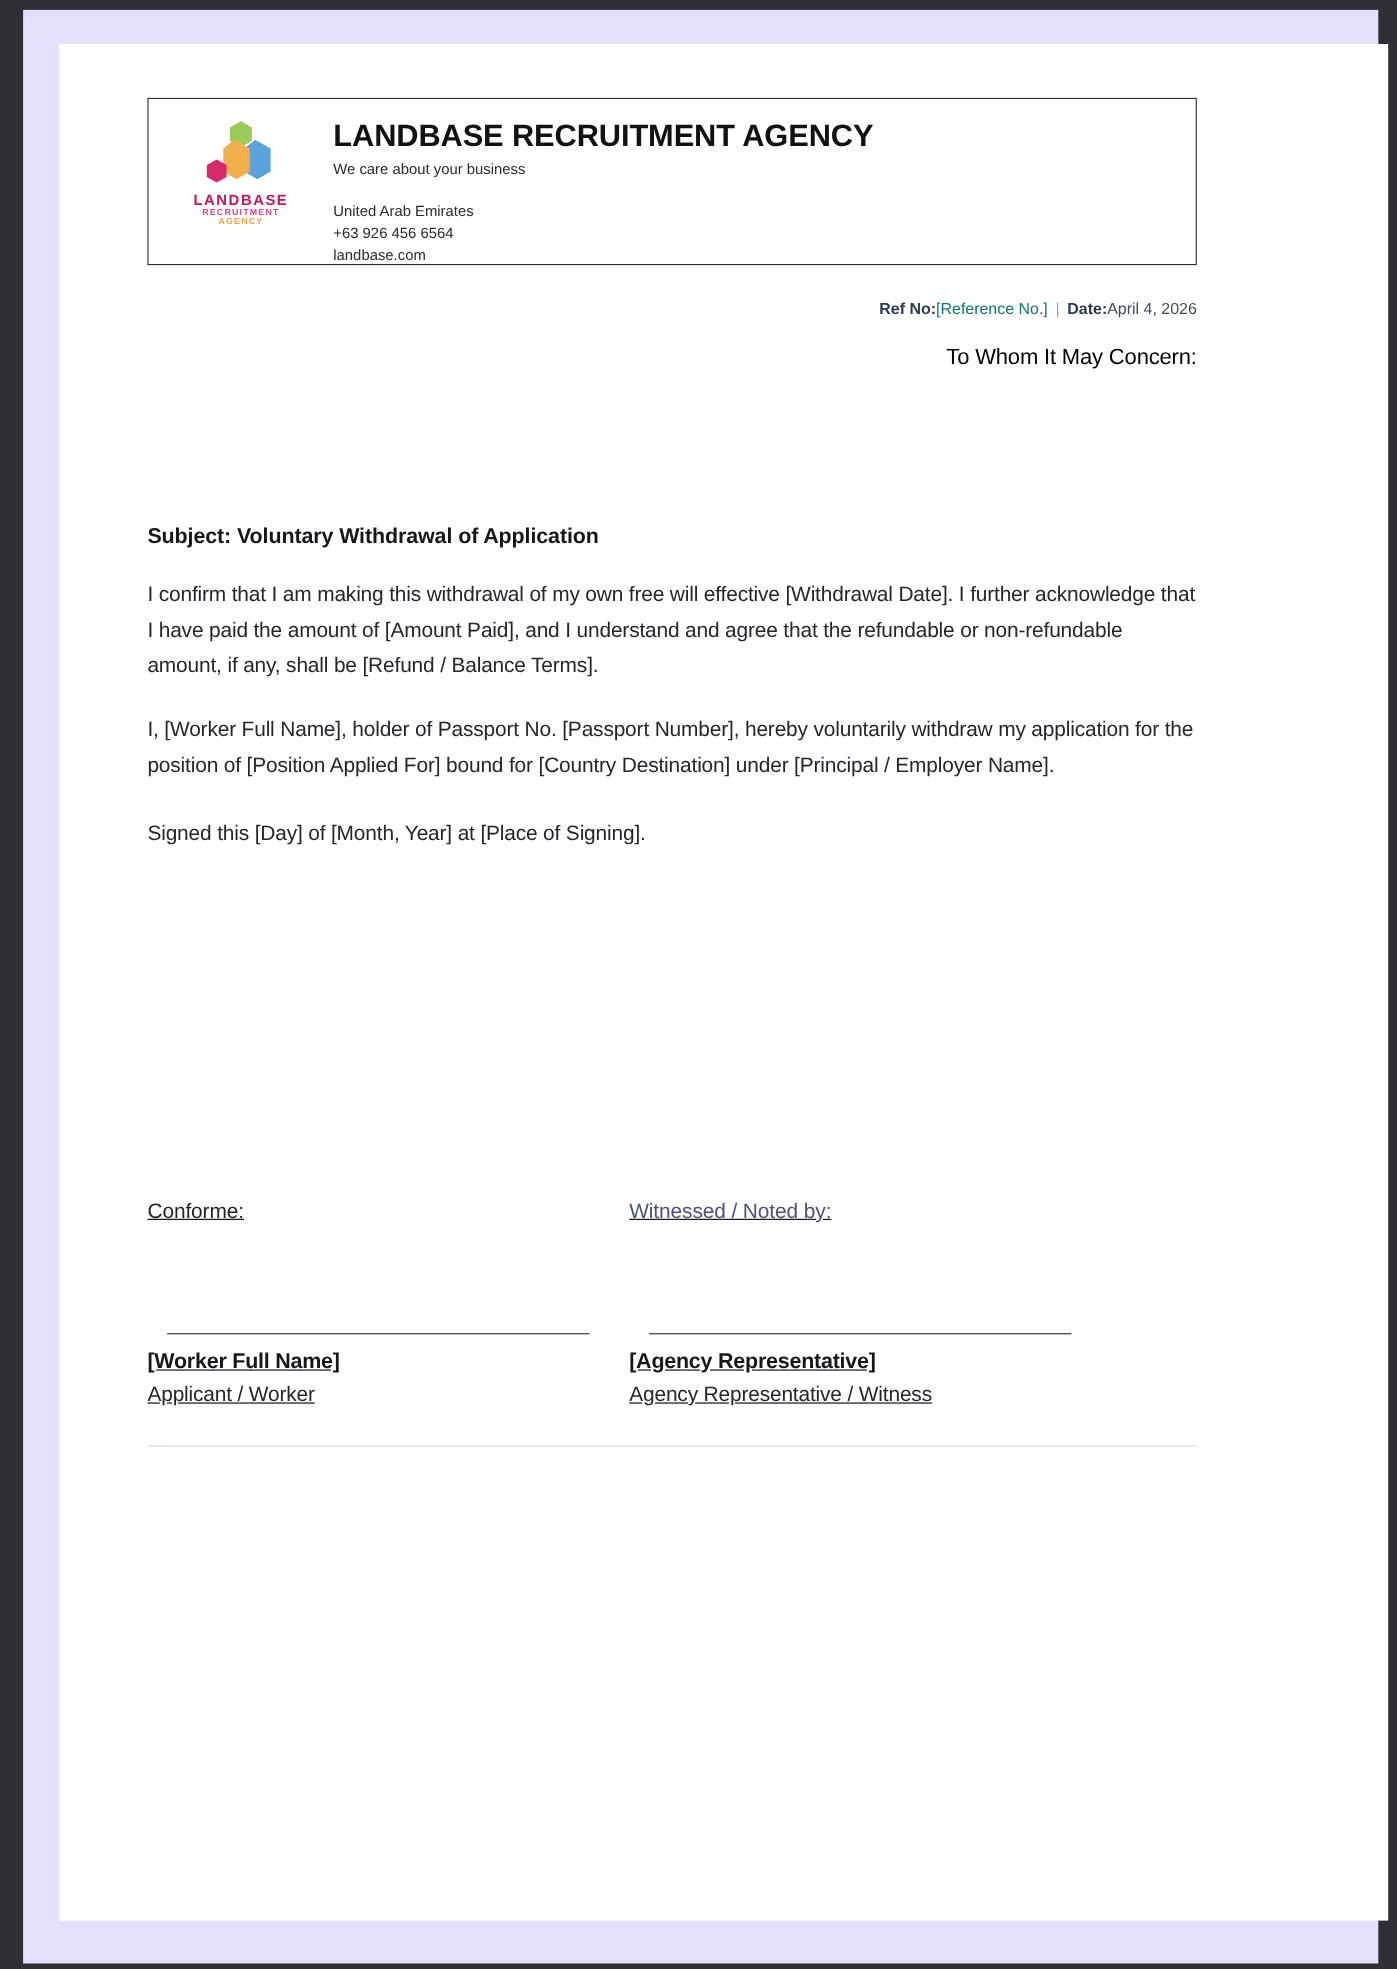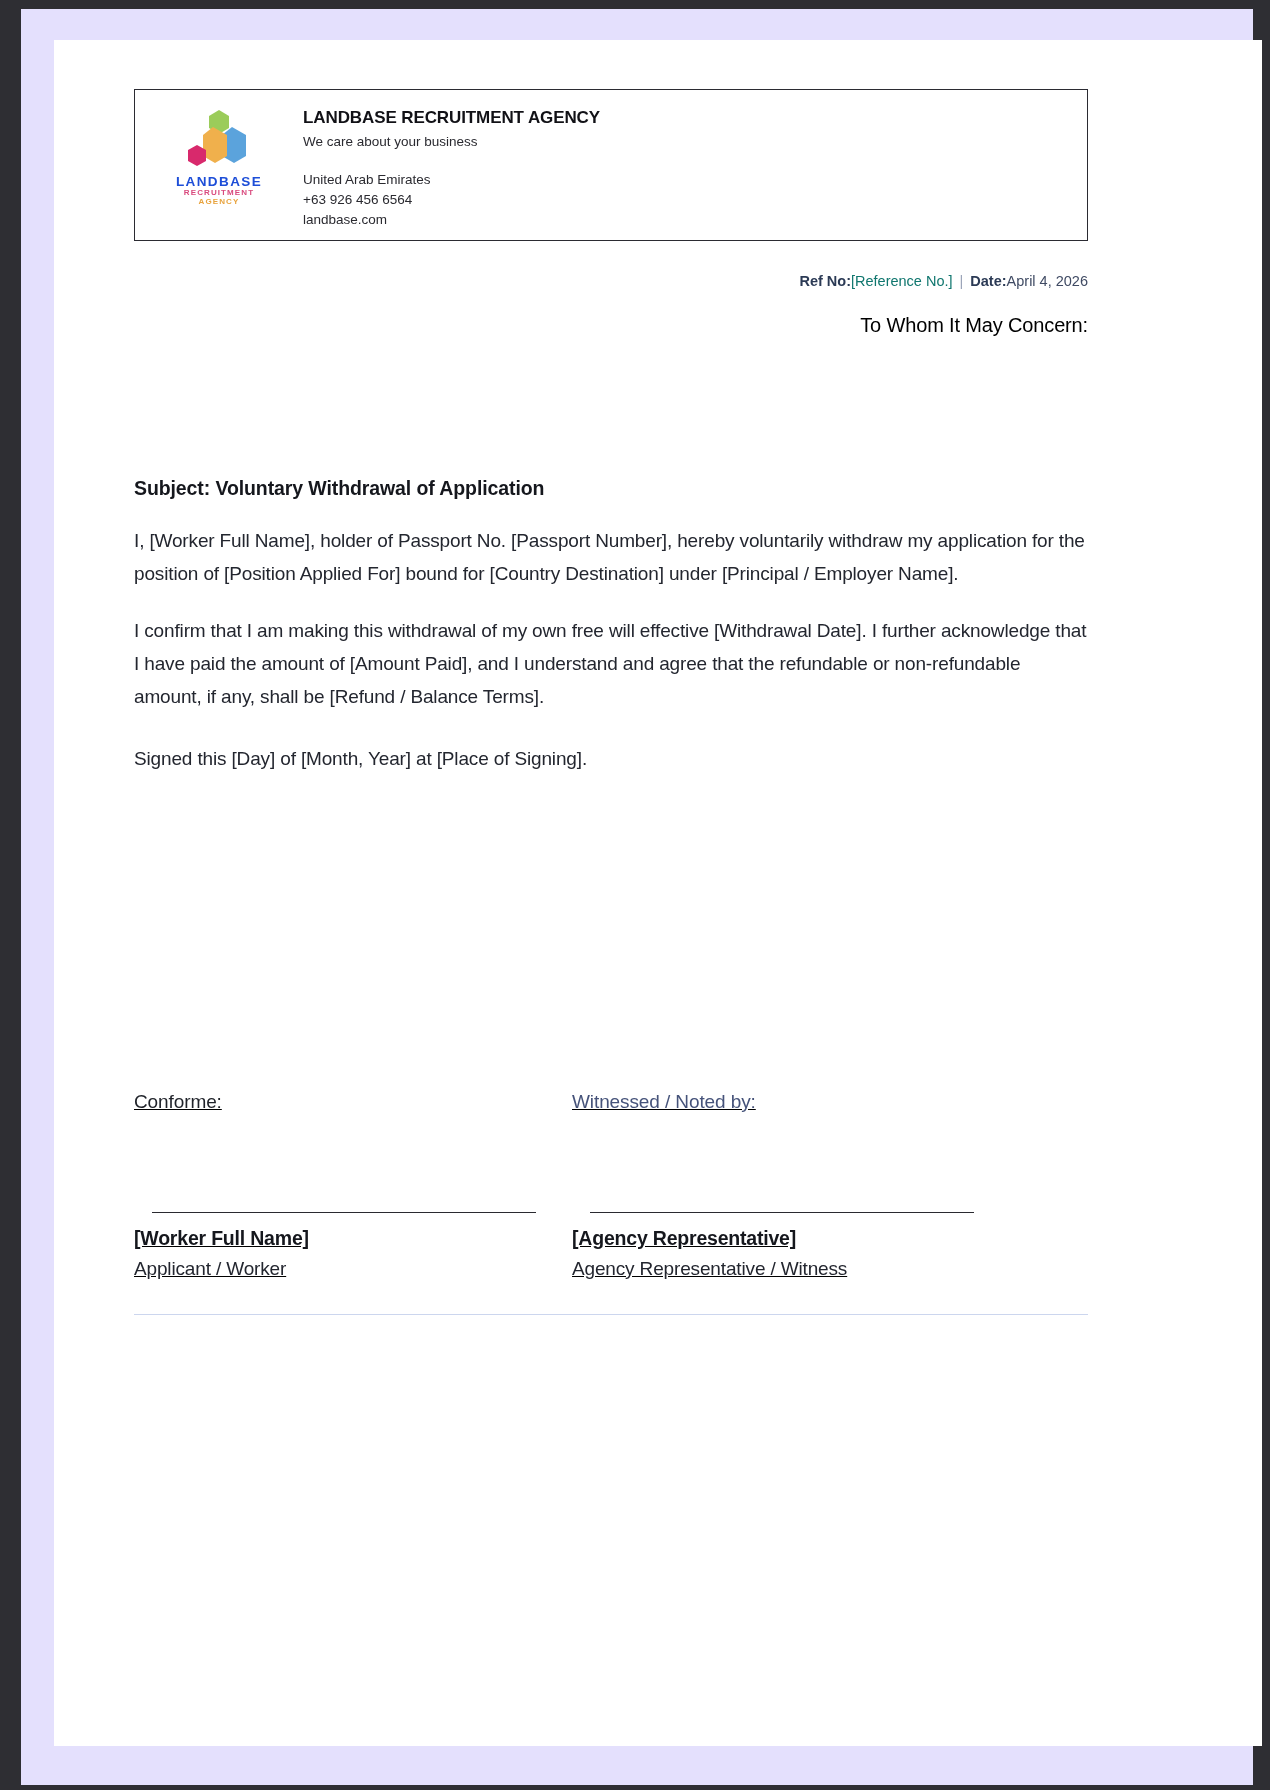--- a/index.html
+++ b/index.html
@@ -77,21 +77,21 @@
 
   .logo-wordmark {
     margin-top: 1px;
     text-align: center;
     line-height: 1.06;
   }
   .logo-word-main {
     font-size: 13.5px;
     font-weight: bold;
     letter-spacing: 1.4px;
-    color: #1d4ed8;
+    color: #be185d;
     display: block;
   }
   .logo-word-sub1 {
     font-size: 8px;
     font-weight: bold;
     letter-spacing: 1.1px;
     color: #d94a7e;
     display: block;
   }
   .logo-word-sub2 {
@@ -101,21 +101,21 @@
     color: #e8a33d;
     display: block;
   }
 
   .lh-text {
     padding-left: 18px;
     padding-top: 5px;
   }
 
   .company-name {
-    font-size: 17px;
+    font-size: 28px;
     font-weight: bold;
     color: #111116;
     letter-spacing: -0.1px;
     line-height: 1.1;
   }
 
   .tagline {
     font-size: 13.5px;
     color: #2a2a30;
     margin-top: 6px;
@@ -267,22 +267,22 @@
             </div>
           </div>
         </div>
 
         <div class="refline"><span class="lbl">Ref No:</span><span class="val">[Reference No.]</span><span class="sep">|</span><span class="lbl">Date:</span><span class="dateval">April 4, 2026</span></div>
 
         <div class="salutation">To Whom It May Concern:</div>
 
         <div class="subject">Subject: Voluntary Withdrawal of Application</div>
 
+        <div class="para">I confirm that I am making this withdrawal of my own free will effective [Withdrawal Date]. I further acknowledge that I have paid the amount of [Amount Paid], and I understand and agree that the refundable or non-refundable amount, if any, shall be [Refund / Balance Terms].</div>
         <div class="para">I, [Worker Full Name], holder of Passport No. [Passport Number], hereby voluntarily withdraw my application for the position of [Position Applied For] bound for [Country Destination] under [Principal / Employer Name].</div>
-        <div class="para">I confirm that I am making this withdrawal of my own free will effective [Withdrawal Date]. I further acknowledge that I have paid the amount of [Amount Paid], and I understand and agree that the refundable or non-refundable amount, if any, shall be [Refund / Balance Terms].</div>
         <div class="signed">Signed this [Day] of [Month, Year] at [Place of Signing].</div>
 
         <div class="sign-area">
 
           <div class="sign-col">
             <div class="sign-head">Conforme:</div>
             <div class="sign-gap"></div>
             <div class="sign-rule"></div>
             <div class="sign-name">[Worker Full Name]</div>
             <div class="sign-role">Applicant / Worker</div>

